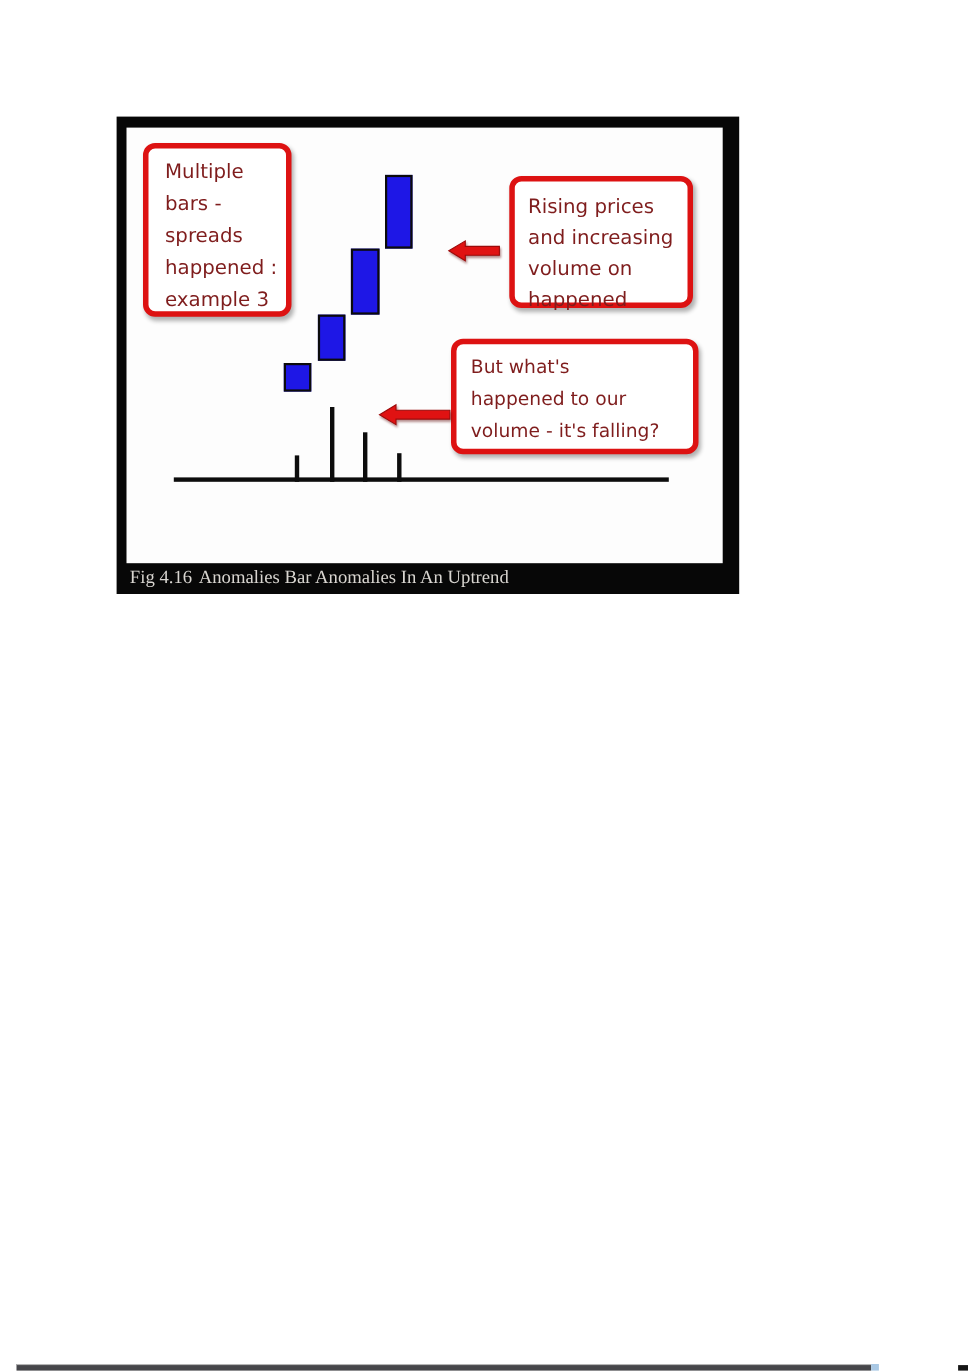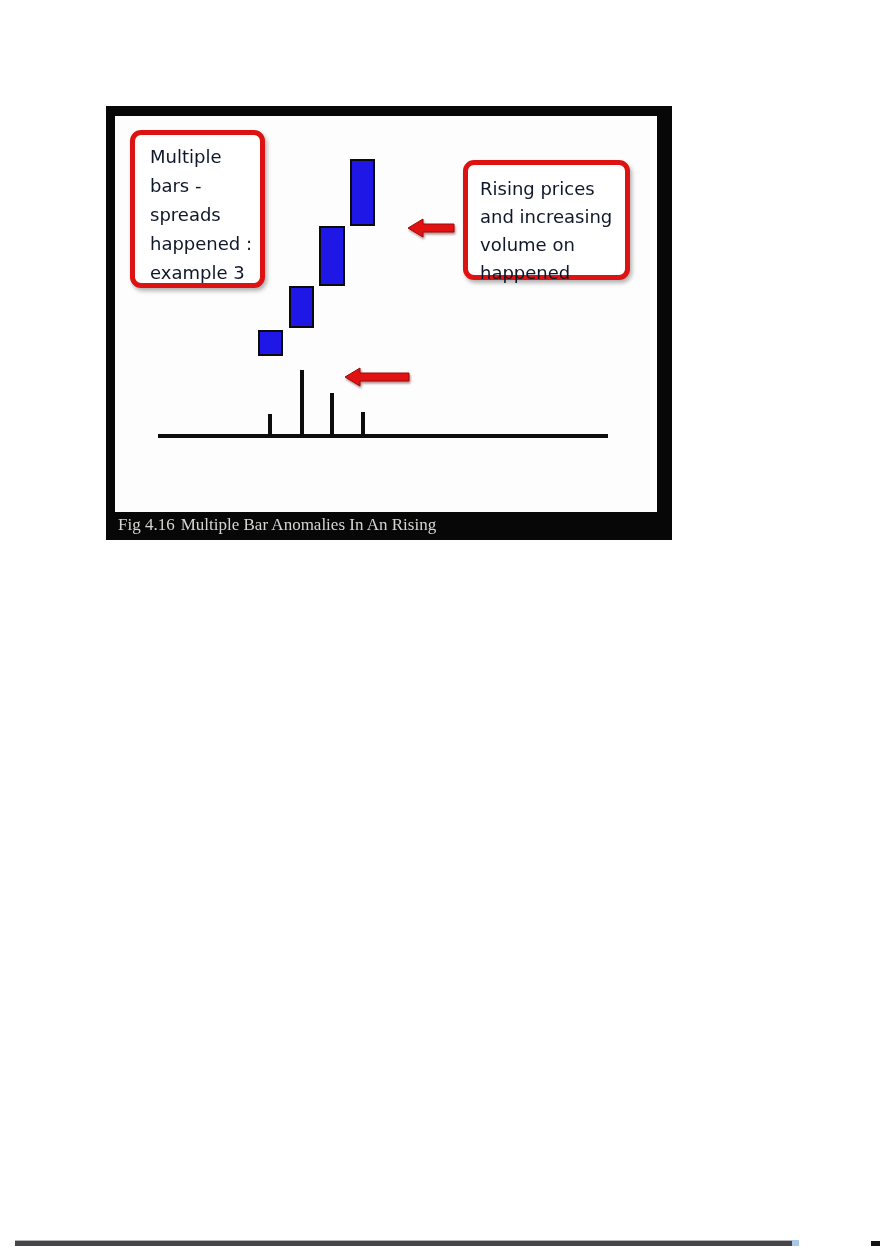--- a/index.html
+++ b/index.html
@@ -14,21 +14,21 @@
                 background:#fdfdfd; }
   .fig-caption { position:absolute; left:9px; top:406px; width:542px; height:28px;
                  background:transparent; color:#d8d5d0;
                  font-family:"Liberation Serif", serif; font-size:17px; line-height:26px;
                  padding-left:3px; white-space:nowrap; }
   .fig-caption .cap-bold { font-weight:normal; margin-right:6px; }
 
   
   .callout { position:absolute; background:#ffffff; border:5px solid #dd1212;
              border-radius:11px; box-shadow:2px 3px 4px rgba(0,0,0,.30);
-             color:#0f172a; }
+             color:#7f1d1d; }
   .callout .line { white-space:nowrap; }
   .callout-1 { left:15px; top:14px; width:135px; height:158px;
                padding:7px 0 0 15px; font-size:18px; line-height:29px; }
   .callout-2 { left:348px; top:44px; width:167px; height:120px;
                padding:10px 0 0 12px; font-size:18px; line-height:28px; }
   .callout-3 { left:295px; top:192px; width:225px; height:105px;
                padding:7px 0 0 13px; font-size:17px; line-height:29px; }
 
   
   .candle { position:absolute; background:#1e17e6; border:2px solid #0b0b0b; }
@@ -66,20 +66,25 @@
         <div class="line">example 3</div>
       </div>
 
       <div class="callout callout-2">
         <div class="line">Rising prices</div>
         <div class="line">and increasing</div>
         <div class="line">volume on</div>
         <div class="line">happened</div>
       </div>
 
+      <div class="callout callout-3">
+        <div class="line">But what's</div>
+        <div class="line">happened to our</div>
+        <div class="line">volume - it's falling?</div>
+      </div>
 
       <div id="chart-layer"></div>
 
       <div class="baseline"></div>
 
       <div class="arrow arrow-1">
         <svg width="50" height="22" viewBox="0 0 50 22">
           <polygon points="2,11 17,2 17,7 48,7 48,15 17,15 17,20" fill="#e01212" stroke="#9c0a0a" stroke-width="1"></polygon>
         </svg>
       </div>
@@ -93,21 +98,21 @@
         <div class="candle" style="left: 174px; top: 170px; width: 25px; height: 42px;"></div>
         <div class="candle" style="left: 204px; top: 110px; width: 26px; height: 60px;"></div>
         <div class="candle" style="left: 235px; top: 43px; width: 25px; height: 67px;"></div>
         <div class="vol-bar" style="left: 153px; top: 298px; height: 24px;"></div>
         <div class="vol-bar" style="left: 185px; top: 254px; height: 68px;"></div>
         <div class="vol-bar" style="left: 215px; top: 277px; height: 45px;"></div>
         <div class="vol-bar" style="left: 246px; top: 296px; height: 26px;"></div>
       </div>
 
     <div class="fig-caption">
-      <span class="cap-bold">Fig 4.16</span><span>Multiple Bar Anomalies In An Rising</span>
+      <span class="cap-bold">Fig 4.16</span><span>Anomalies Bar Anomalies In An Uptrend</span>
     </div>
 
   </div>
 
   <div class="edge-bar"></div>
   <div class="edge-tip"></div>
   <div class="edge-square"></div>
 
 </div>
 

